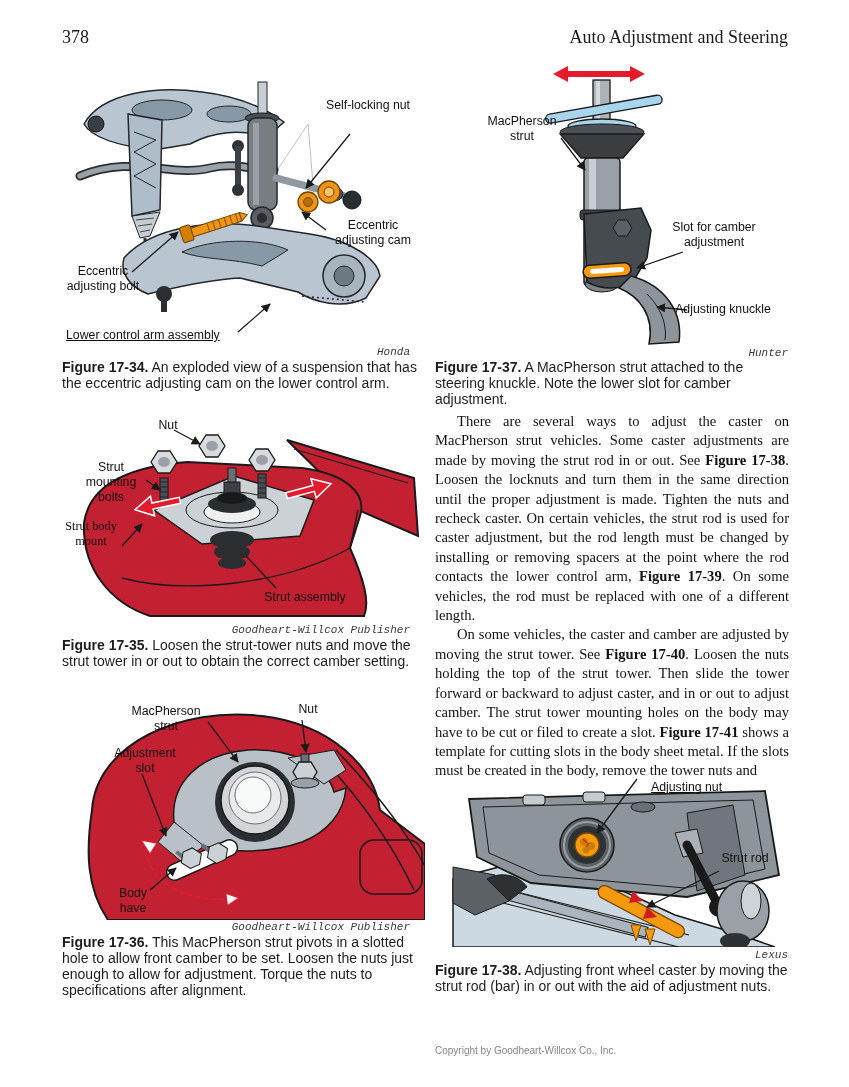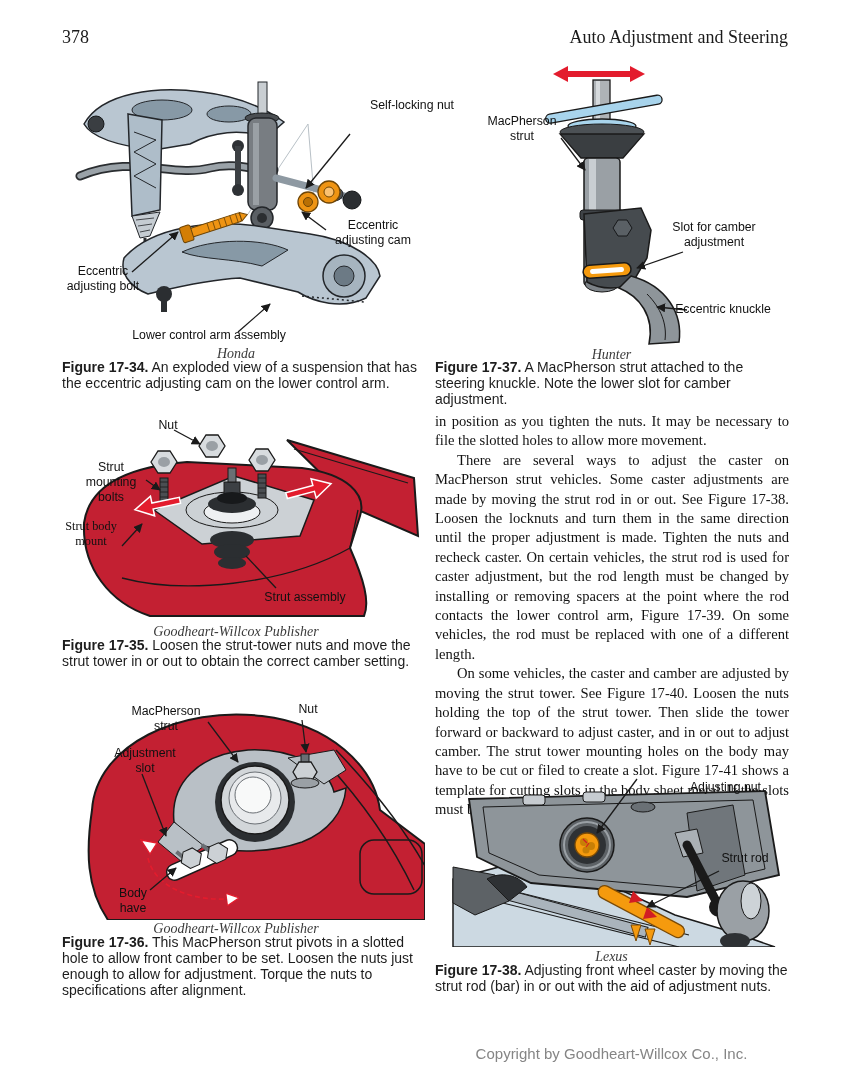--- a/index.html
+++ b/index.html
@@ -7,34 +7,34 @@
        font-family:"Liberation Serif",serif;color:#141414;}
   .abs{position:absolute;}
   
   .hdr{top:27px;left:62px;width:726px;display:flex;justify-content:space-between;
        font-size:18px;color:#1a1a1a;}
   
   .figure{position:absolute;}
   .figure svg{position:absolute;left:0;top:0;}
   .fig-label{position:absolute;font-family:"Liberation Sans",sans-serif;font-size:12.3px;
              line-height:15px;color:#111;text-align:center;}
-  .fig-label.la{text-align:right;}
-  .credit{position:absolute;font-family:Liberation Serif, serif;font-style:italic;
-          font-size:14px;color:#3a3a3a;text-align:center;}
+  .fig-label.la{text-align:left;text-decoration:underline;}
+  .credit{position:absolute;font-family:Liberation Mono, monospace;font-style:italic;
+          font-size:11px;color:#3a3a3a;text-align:right;}
   .caption{position:absolute;font-family:"Liberation Sans",sans-serif;font-size:14px;
            line-height:15.9px;color:#1d1d1d;}
   .caption b{font-weight:bold;}
   
   .bodycol{position:absolute;left:435px;top:412px;width:354px;font-size:14.6px;
            line-height:19.4px;text-align:justify;color:#121212;}
   .bodycol p{margin:0;}
   .bodycol p.ind{text-indent:22px;}
-  .bodycol b{font-weight:normal;}
-  .footer{position:absolute;top:1045px;left:435px;width:353px;text-align:center;
-          font-family:"Liberation Sans",sans-serif;font-size:15px;color:#858585;}
+  .bodycol b{font-weight:bold;}
+  .footer{position:absolute;top:1045px;left:435px;width:353px;text-align:left;
+          font-family:"Liberation Sans",sans-serif;font-size:10px;color:#858585;}
 </style>
 </head>
 <body>
 
 <div class="abs hdr">
   <span>378</span>
   <span>Auto Adjustment and Steering</span>
 </div>
 
 <div class="figure" style="left:62px;top:80px;width:363px;height:264px;">
@@ -85,21 +85,21 @@
     </g>
     <circle cx="246" cy="122" r="10" fill="#ef9413" stroke="#6e4506" stroke-width="1.3"></circle>
     <circle cx="246" cy="122" r="4.5" fill="#b96f04" stroke="#6e4506"></circle>
     <circle cx="267" cy="112" r="11" fill="#ef9413" stroke="#6e4506" stroke-width="1.3"></circle>
     <circle cx="267" cy="112" r="5" fill="#fbc171" stroke="#6e4506"></circle>
     <path d="M288,54 L244,108" stroke="#1a1a1a" stroke-width="1.3" fill="none" marker-end="url(#ah34)"></path>
     <path d="M264,150 L240,132" stroke="#1a1a1a" stroke-width="1.3" fill="none" marker-end="url(#ah34)"></path>
     <path d="M70,192 L116,152" stroke="#1a1a1a" stroke-width="1.3" fill="none" marker-end="url(#ah34)"></path>
     <path d="M176,252 L208,224" stroke="#1a1a1a" stroke-width="1.3" fill="none" marker-end="url(#ah34)"></path>
   </svg>
-  <div class="fig-label" style="left:260px;top:18px;width:92px;margin-left:44px;">Self-locking nut</div>
+  <div class="fig-label" style="left:260px;top:18px;width:92px;">Self-locking nut</div>
   <div class="fig-label" style="left:266px;top:138px;width:90px;">Eccentric adjusting cam</div>
   <div class="fig-label" style="left:2px;top:184px;width:78px;">Eccentric adjusting bolt</div>
   <div class="fig-label la" style="left:4px;top:248px;width:220px;">Lower control arm assembly</div>
 </div>
 <div class="credit" style="left:62px;top:346px;width:348px;">Honda</div>
 <div class="caption" style="left:62px;top:360px;width:362px;">
   <b>Figure 17-34.</b><span> An exploded view of a suspension that has the eccentric adjusting cam on the lower control arm.</span>
 </div>
 
 <div class="figure" style="left:62px;top:418px;width:363px;height:205px;">
@@ -229,29 +229,28 @@
     <g transform="rotate(-4 172 208)">
       <rect x="148" y="202" width="48" height="13" rx="6.5" fill="#f59a0e" stroke="#1a1a1a" stroke-width="1.5"></rect>
       <rect x="155" y="206" width="34" height="5" rx="2.5" fill="#ffffff"></rect>
     </g>
     <path d="M126,76 L150,108" stroke="#1a1a1a" stroke-width="1.3" fill="none" marker-end="url(#ah37)"></path>
     <path d="M248,190 L202,206" stroke="#1a1a1a" stroke-width="1.3" fill="none" marker-end="url(#ah37)"></path>
     <path d="M252,248 L222,245" stroke="#1a1a1a" stroke-width="1.3" fill="none" marker-end="url(#ah37)"></path>
   </svg>
   <div class="fig-label" style="left:44px;top:52px;width:86px;">MacPherson strut</div>
   <div class="fig-label" style="left:226px;top:158px;width:106px;">Slot for camber adjustment</div>
-  <div class="fig-label" style="left:240px;top:240px;width:96px;">Eccentric knuckle</div>
+  <div class="fig-label" style="left:240px;top:240px;width:96px;">Adjusting knuckle</div>
 </div>
 <div class="credit" style="left:435px;top:347px;width:353px;">Hunter</div>
 <div class="caption" style="left:435px;top:360px;width:353px;">
   <b>Figure 17-37.</b><span> A MacPherson strut attached to the steering knuckle. Note the lower slot for camber adjustment.</span>
 </div>
 
 <div class="bodycol">
-  <p><span>in position as you tighten the nuts. It may be necessary to file the slotted holes to allow more movement.</span></p>
   <p class="ind"><span>There are several ways to adjust the caster on MacPherson strut vehicles. Some caster adjustments are made by moving the strut rod in or out. See </span><b>Figure 17-38</b><span>. Loosen the locknuts and turn them in the same direction until the proper adjustment is made. Tighten the nuts and recheck caster. On certain vehicles, the strut rod is used for caster adjustment, but the rod length must be changed by installing or removing spacers at the point where the rod contacts the lower control arm, </span><b>Figure 17-39</b><span>. On some vehicles, the rod must be replaced with one of a different length.</span></p>
   <p class="ind"><span>On some vehicles, the caster and camber are adjusted by moving the strut tower. See </span><b>Figure 17-40</b><span>. Loosen the nuts holding the top of the strut tower. Then slide the tower forward or backward to adjust caster, and in or out to adjust camber. The strut tower mounting holes on the body may have to be cut or filed to create a slot. </span><b>Figure 17-41</b><span> shows a template for cutting slots in the body sheet metal. If the slots must be created in the body, remove the tower nuts and</span></p>
 </div>
 
 <div class="figure" style="left:435px;top:765px;width:353px;height:182px;">
   <svg width="353" height="182" viewBox="0 0 353 182">
     <defs>
         <marker id="ah38" viewBox="0 0 10 10" refX="9" refY="5" markerWidth="7" markerHeight="7" orient="auto">
           <path d="M0,0 L10,5 L0,10 z" fill="#1a1a1a"></path>
         </marker>

